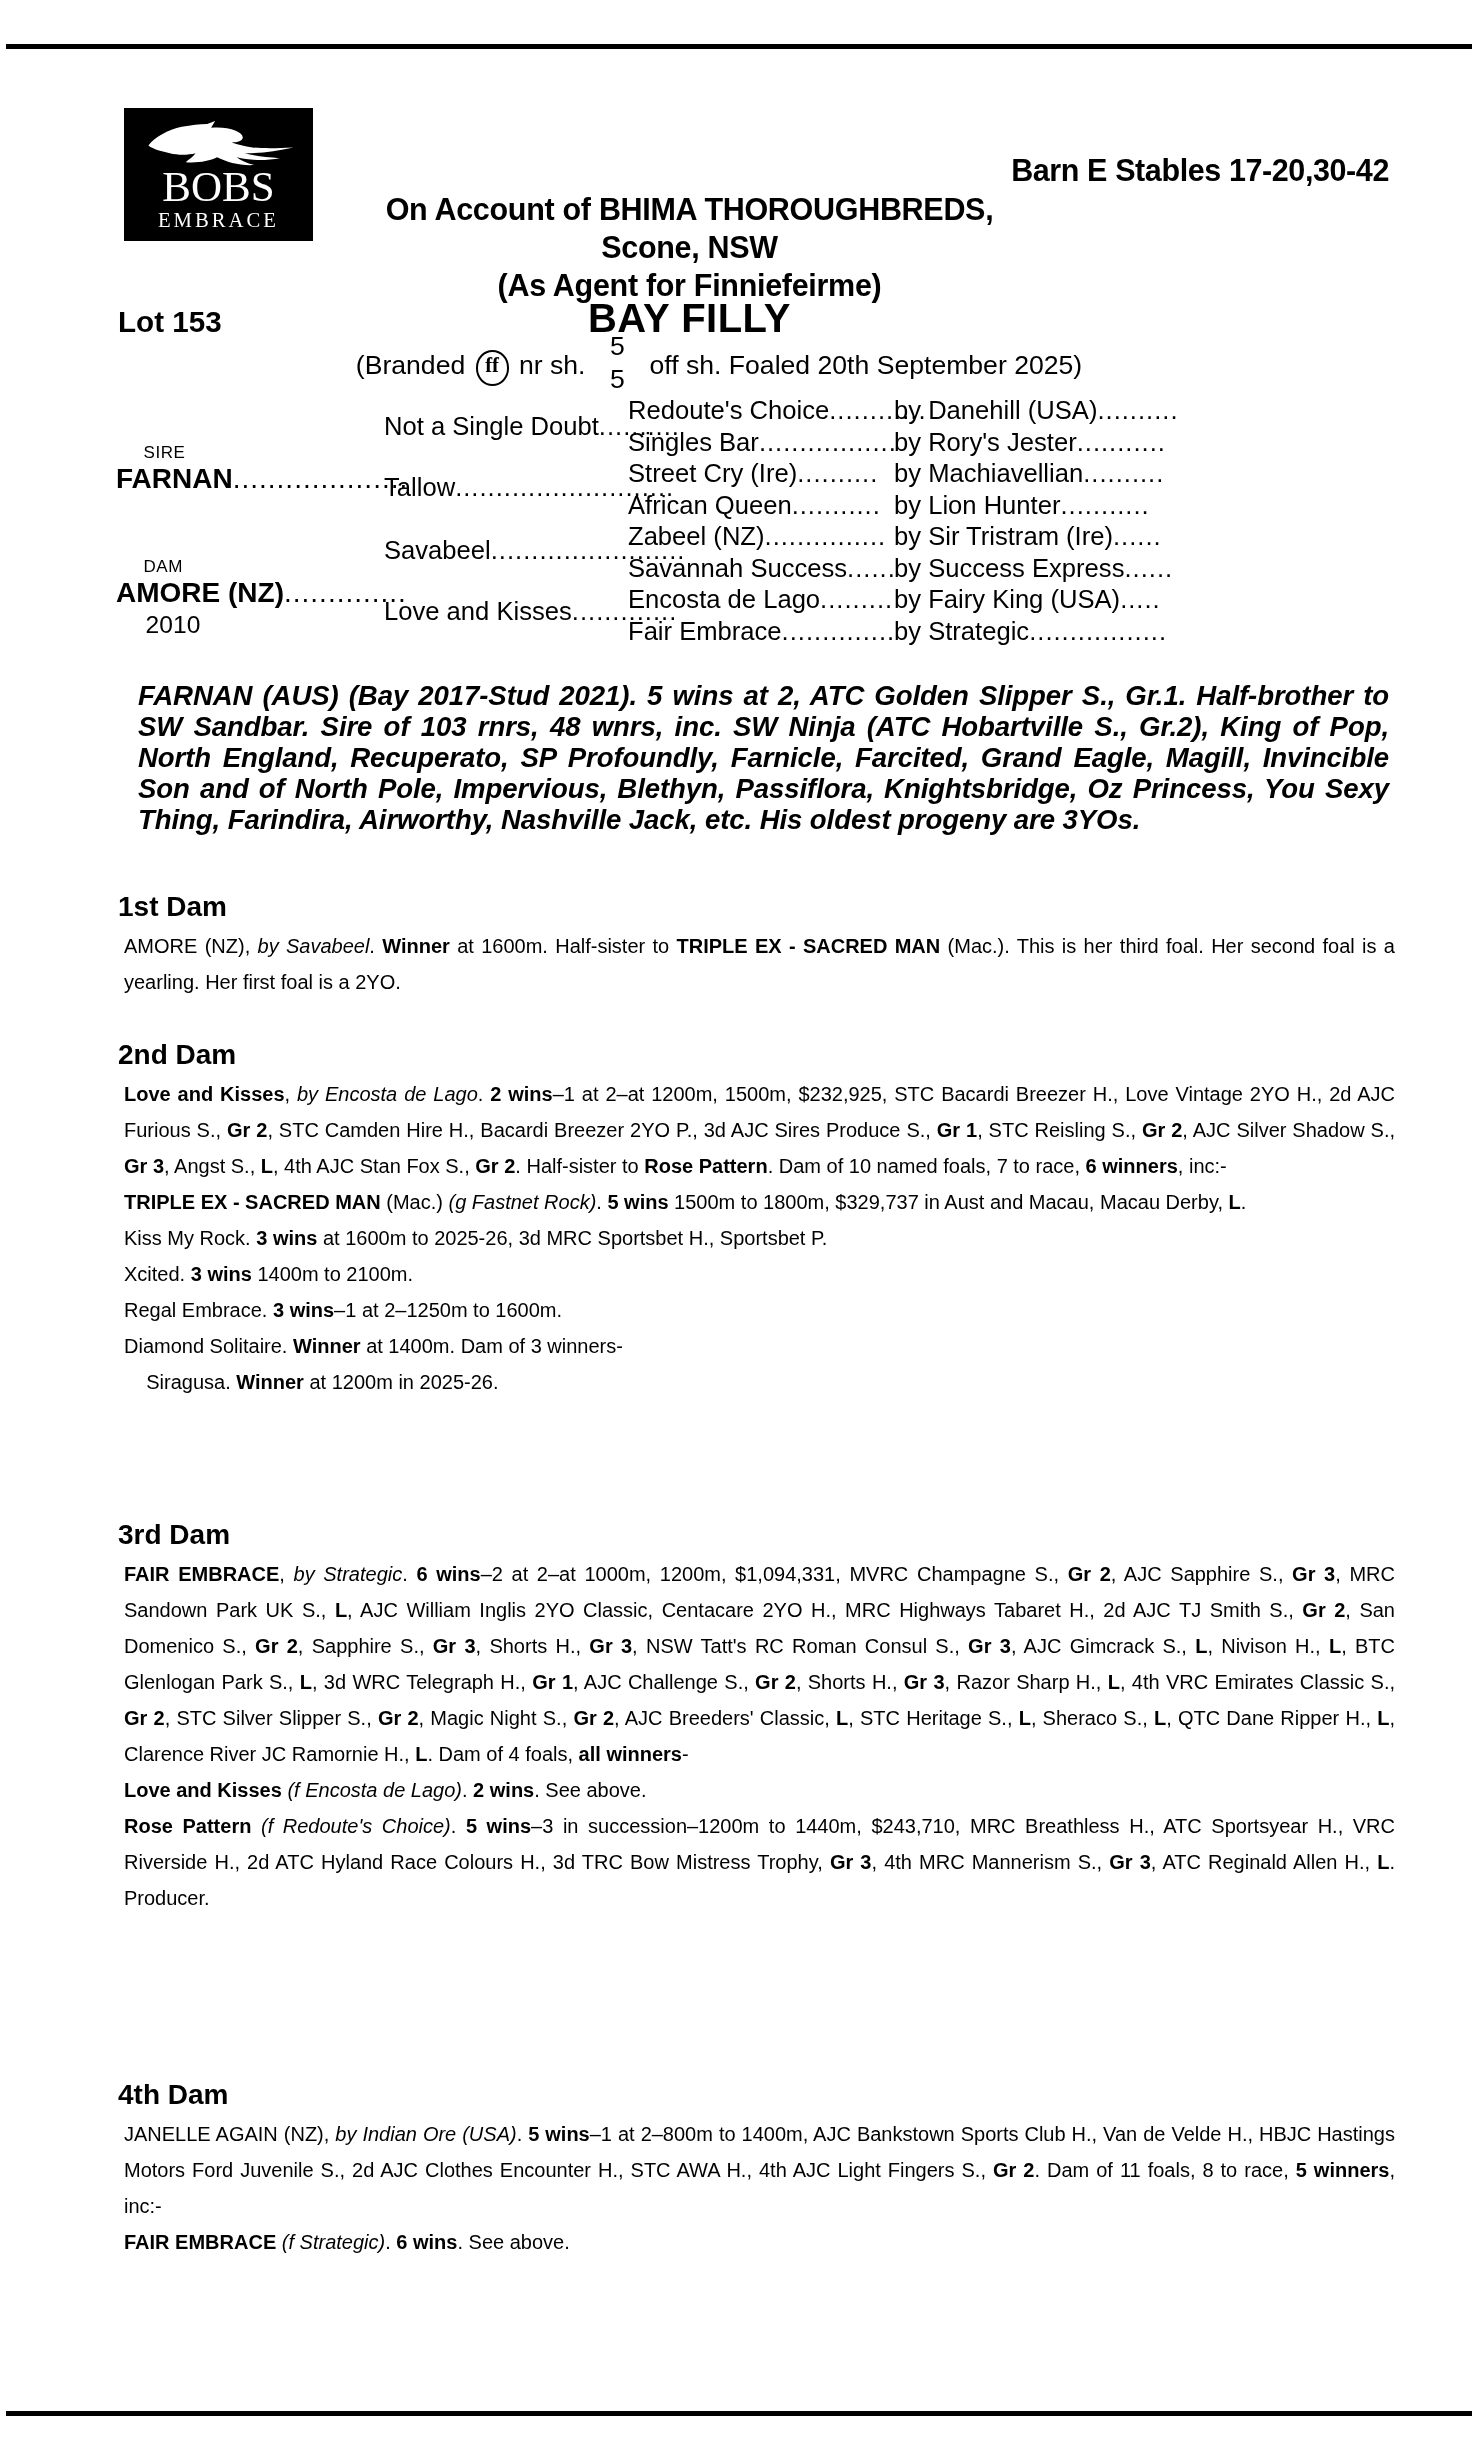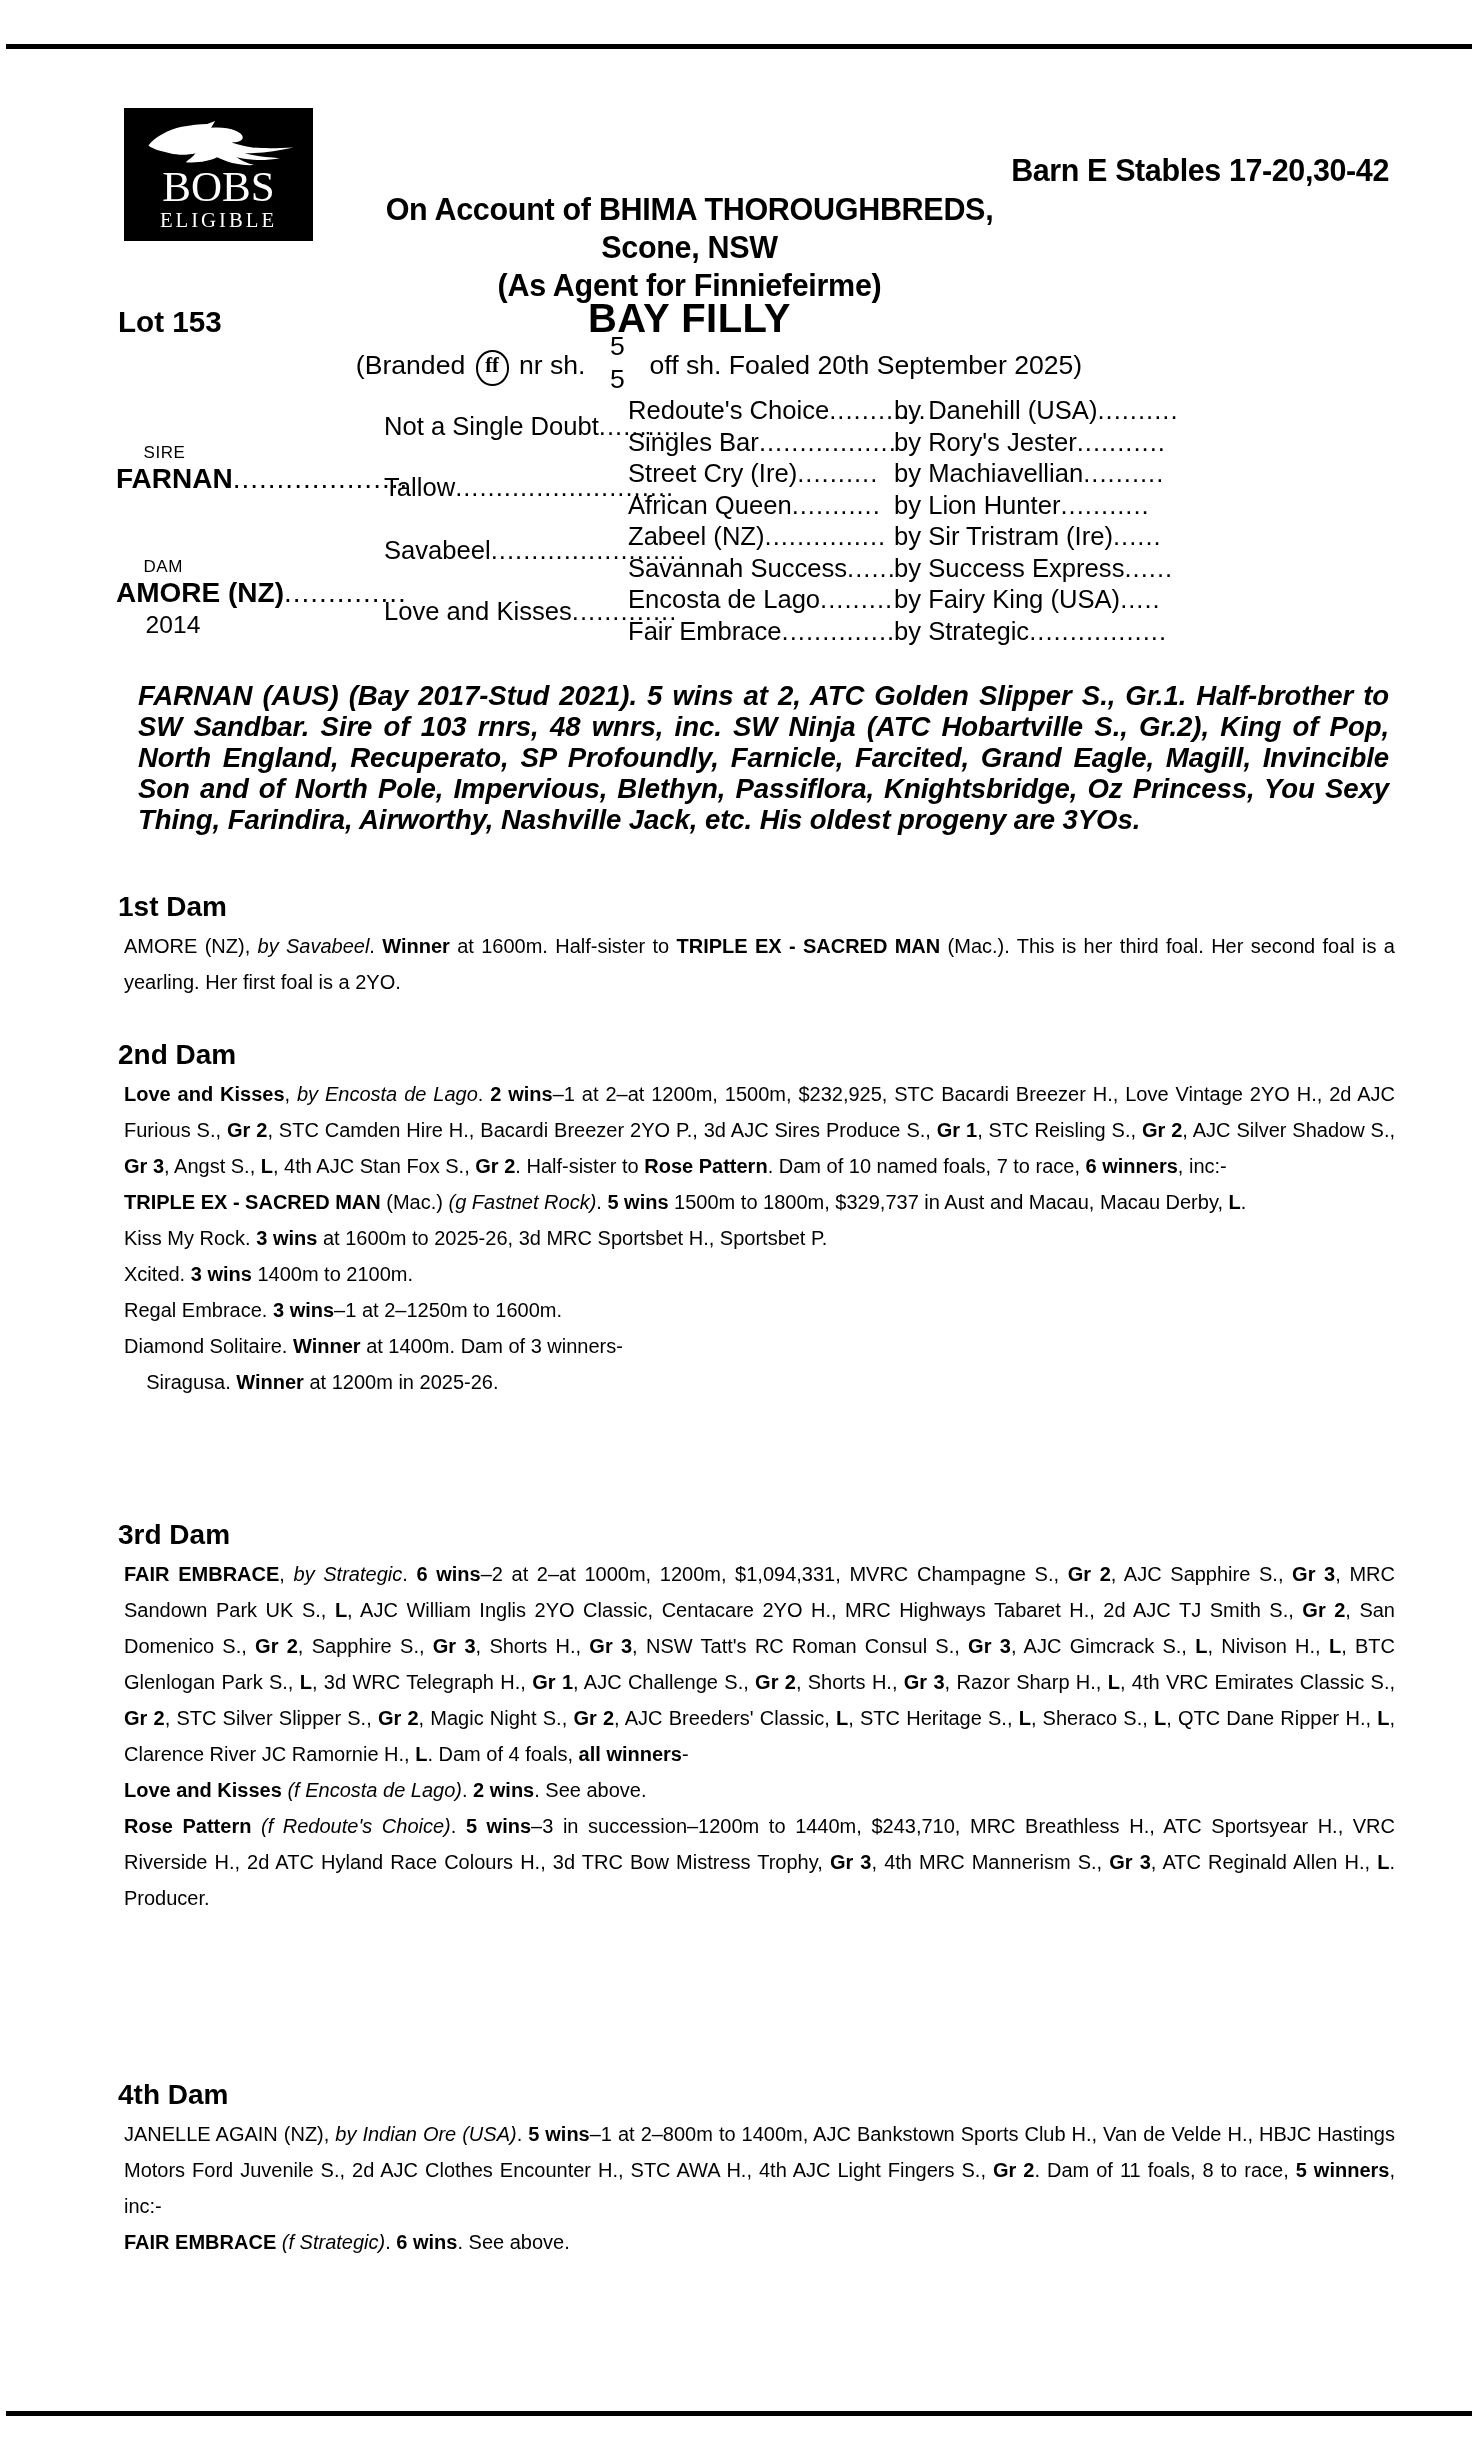--- a/index.html
+++ b/index.html
@@ -278,21 +278,21 @@
 
   <div class="rule rule-top"></div>
   <div class="rule rule-bottom"></div>
 
   <div class="logo">
     <svg class="logo-horse" viewBox="0 0 165 52">
       <path fill="#ffffff" d="M10 28 C16 20, 30 12, 44 9 C54 7, 62 6, 70 6 L78 3 L74 10 C82 9, 92 10, 99 13 C104 15, 107 18, 106 21 C105 24, 100 25, 95 25 C101 27, 108 29, 116 30 C126 31, 140 31, 158 30 C140 34, 122 36, 108 36 C116 38, 128 40, 144 41 C128 44, 112 43, 100 40 C104 43, 110 46, 118 48 C104 49, 90 45, 80 40 C72 44, 60 46, 48 45 C52 42, 56 39, 58 36 C50 38, 40 38, 32 36 C24 34, 15 32, 10 28 Z"></path>
       <path fill="#ffffff" d="M60 14 C72 11, 86 11, 96 14 C88 16, 74 17, 62 17 Z"></path>
     </svg>
     <div class="logo-bobs">BOBS</div>
-    <div class="logo-elig">ELIGIBLE</div>
+    <div class="logo-elig">EMBRACE</div>
   </div>
 
   <div class="hdr-barn">Barn E Stables 17-20,30-42</div>
   <div class="hdr-center">
     <div>On Account of BHIMA THOROUGHBREDS,</div>
     <div>Scone, NSW</div>
     <div>(As Agent for Finniefeirme)</div>
   </div>
 
   <div class="lot">Lot 153</div>
@@ -315,21 +315,21 @@
   <div class="ped">
     <div class="ped-col1">
       <div class="ped-label" style="left:27.6px; top:23.6px;">Sire</div>
       <div class="ped-name" style="left:0px; top:51px;">
         <span>FARNAN</span><span class="dots" style="font-weight:normal">....................</span>
       </div>
       <div class="ped-label" style="left:27.6px; top:138px;text-align:center;">Dam</div>
       <div class="ped-name" style="left:0px; top:165px;">
         <span>AMORE (NZ)</span><span class="dots" style="font-weight:normal">..............</span>
       </div>
-      <div class="ped-year" style="left:29.6px; top:199px;">2014</div>
+      <div class="ped-year" style="left:29.6px; top:199px;">2010</div>
     </div>
 
     <div class="ped-col2">
       <div class="ped-item" style="top:0px;">
         <span>Not a Single Doubt</span><span class="dots">..........</span>
       </div>
       <div class="ped-item" style="top:61px;">
         <span>Tallow</span><span class="dots">...........................</span>
       </div>
       <div class="ped-item" style="top:124px;">

